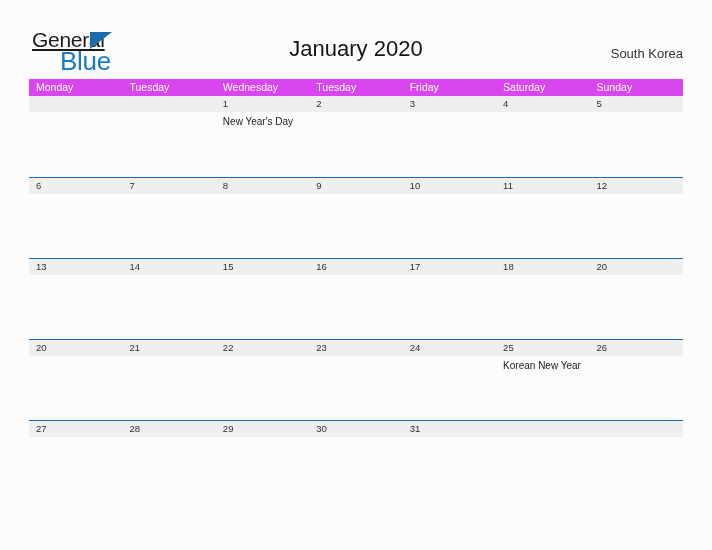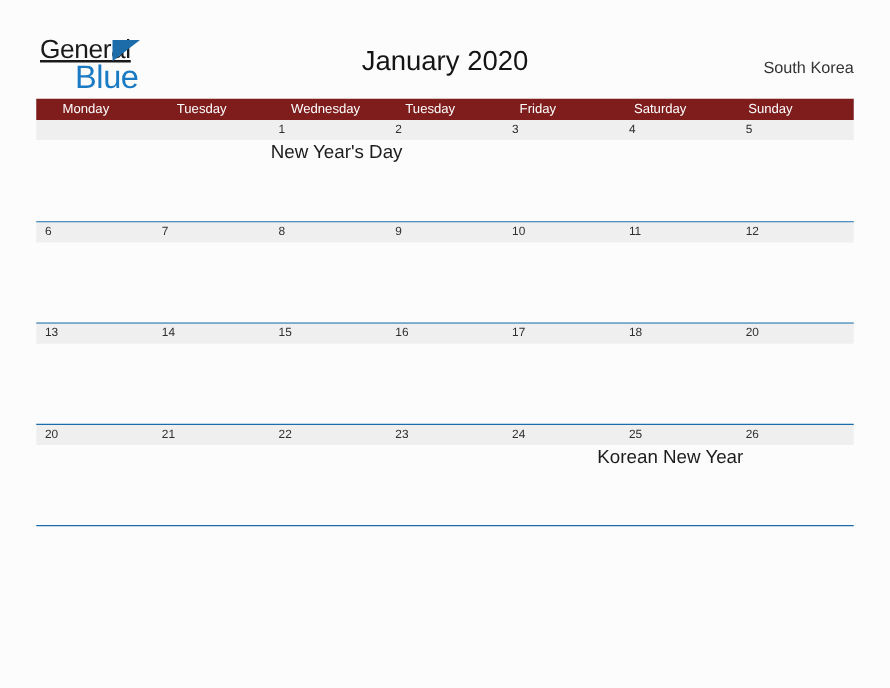--- a/index.html
+++ b/index.html
@@ -91,22 +91,21 @@
     position: absolute;
     left: 29px;
     top: 79px;
     width: 654px;
   }
 
   .dow-row {
     display: flex;
     width: 654px;
     height: 17px;
-    background: #7f1d1d;
-    padding-left: 14px;
+    background: #d946ef;
   }
   .dow {
     flex: 1 1 0;
     color: #ffffff;
     font-size: 10.5px;
     line-height: 17px;
     padding-left: 7px;
     white-space: nowrap;
     overflow: hidden;
   }
@@ -134,21 +133,21 @@
   }
 
   .eventrow {
     display: flex;
     width: 654px;
     height: 63px;
     background: transparent;
   }
   .event {
     flex: 1 1 0;
-    font-size: 15px;
+    font-size: 10px;
     line-height: 14px;
     color: #1c1c1c;
     padding-left: 7px;
     padding-top: 3px;
     white-space: nowrap;
     overflow: visible;
   }
 </style>
 </head>
 <body>
@@ -252,20 +251,29 @@
           <div class="event"></div>
           <div class="event"></div>
           <div class="event"></div>
           <div class="event"></div>
           <div class="event"></div>
           <div class="event">Korean New Year</div>
           <div class="event"></div>
         </div>
       </div>
       <div class="week">
+        <div class="numrow">
+          <div class="num">27</div>
+          <div class="num">28</div>
+          <div class="num">29</div>
+          <div class="num">30</div>
+          <div class="num">31</div>
+          <div class="num"></div>
+          <div class="num"></div>
+        </div>
         <div class="eventrow">
           <div class="event"></div>
           <div class="event"></div>
           <div class="event"></div>
           <div class="event"></div>
           <div class="event"></div>
           <div class="event"></div>
           <div class="event"></div>
         </div>
       </div>

